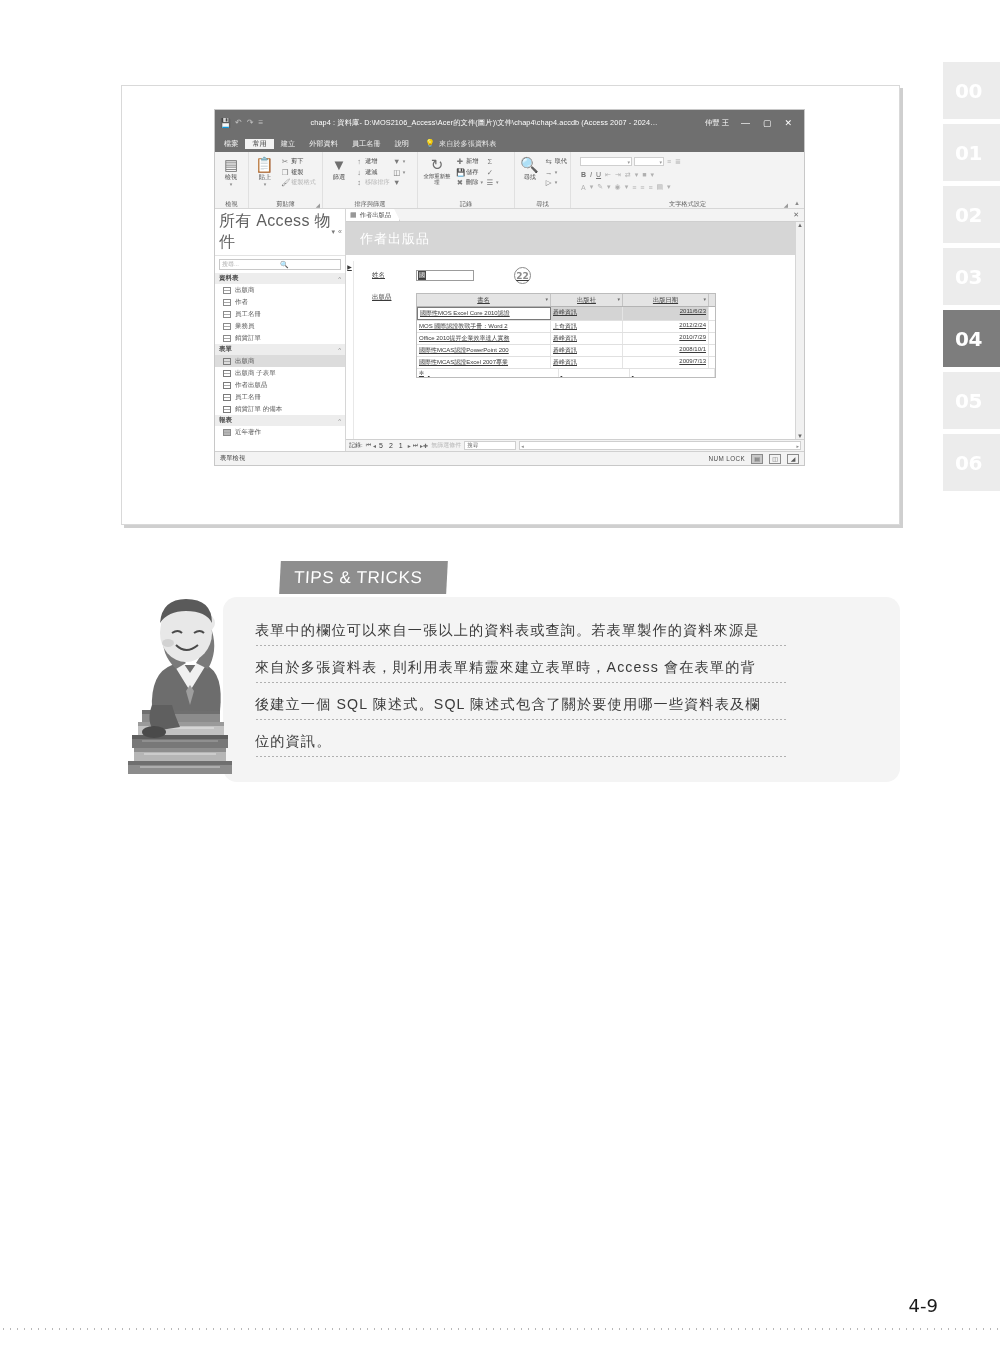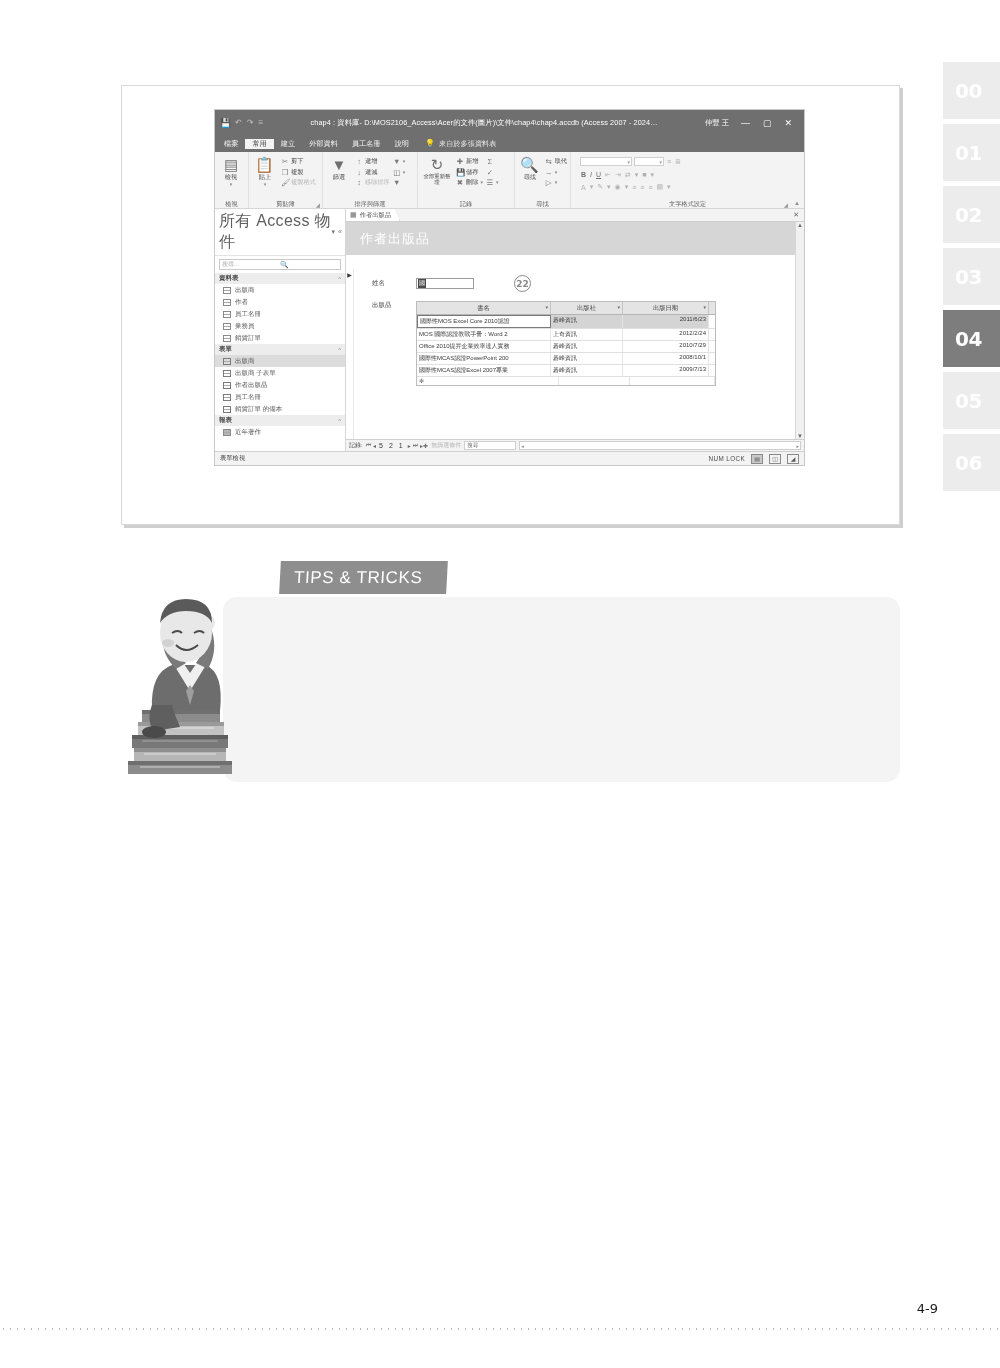--- a/index.html
+++ b/index.html
@@ -136,21 +136,21 @@
              clip-path:polygon(0 0, calc(100% - 6px) 0, 100% 100%, 0 100%); }
   .doc-tab .ico { font-size:7px; color:#6f6f6f; }
   .doc-close { margin-left:auto; padding:0 5px; display:flex; align-items:center;
                font-size:7px; color:#6a6a6a; }
 
   .form-area { flex:1; display:flex; position:relative; background:#ffffff; }
   .form-canvas { flex:1; display:flex; flex-direction:column; }
   .form-header { height:33px; background:#d6d6d6; display:flex; align-items:center;
                  padding-left:14px; }
   .form-header-title { font-size:13px; color:#ffffff; letter-spacing:1px; }
-  .form-detail { flex:1; display:flex; padding-top:14px; position:relative; }
+  .form-detail { flex:1; display:flex; padding-top:6px; position:relative;text-decoration:underline; }
   .rec-selector { width:8px; background:#ffffff; border-right:1px solid #e8e8e8;
                   padding-top:2px; text-align:center; font-size:6px; color:#3a3a3a; }
   .form-fields { flex:1; padding:6px 0 0 6px; }
 
   .field-row { display:flex; align-items:center; margin-bottom:9px; }
   .field-lbl { width:56px; font-size:6.5px; color:#4a4a4a; padding-left:12px; }
   .field-input { width:58px; height:11px; background:#ffffff; border:1px solid #9c9c9c;
                  display:flex; align-items:center; }
   .field-input .sel-char { background:#4a4a4a; color:#ffffff; font-size:6px;
                            padding:0 1px; margin-left:1px; height:9px; line-height:9px; }
@@ -235,21 +235,21 @@
   .tips-line::after {
     content:""; position:absolute; left:0; right:-4px; bottom:3px; height:1px;
     background-image:radial-gradient(circle, #b0b0b0 0.8px, transparent 0.9px);
     background-size:4px 2px; background-repeat:repeat-x;
   }
 
   
   .mascot { position:absolute; left:0; top:10px; width:130px; height:215px; }
 
   
-  .page-num { position:absolute; right:62px; bottom:52px; font-size:13px; color:#1a1a1a;
+  .page-num { position:absolute; right:62px; bottom:52px; font-size:18px; color:#1a1a1a;
               font-family:"DejaVu Sans", sans-serif; }
   .footer-dots { position:absolute; left:0; right:0; bottom:38px; height:2px;
      background-image:radial-gradient(circle, #b8b8b8 0.9px, transparent 1px);
      background-size:7px 2px; background-repeat:repeat-x; }
 </style>
 </head>
 <body>
 
 <div class="chapter-tabs">
   <div class="chapter-tab">
@@ -735,16 +735,22 @@
       <path d="M74 68 Q80 64 84 68" stroke="#4a4a4a" stroke-width="2" fill="none"></path>
       <path d="M56 80 Q66 90 78 80" stroke="#4a4a4a" stroke-width="2" fill="none"></path>
       <ellipse cx="48" cy="78" rx="6" ry="4" fill="#d2d2d2"></ellipse>
     </g>
   </svg>
 
   <div class="tips-badge">
     <span>TIPS &amp; TRICKS</span>
   </div>
 
+  <div class="tips-text">
+    <div class="tips-line">表單中的欄位可以來自一張以上的資料表或查詢。若表單製作的資料來源是</div>
+    <div class="tips-line">來自於多張資料表，則利用表單精靈來建立表單時，Access 會在表單的背</div>
+    <div class="tips-line">後建立一個 SQL 陳述式。SQL 陳述式包含了關於要使用哪一些資料表及欄</div>
+    <div class="tips-line">位的資訊。</div>
+  </div>
 </div>
 
 <div class="page-num">4-9</div>
 <div class="footer-dots"></div>
 
 </body></html>

